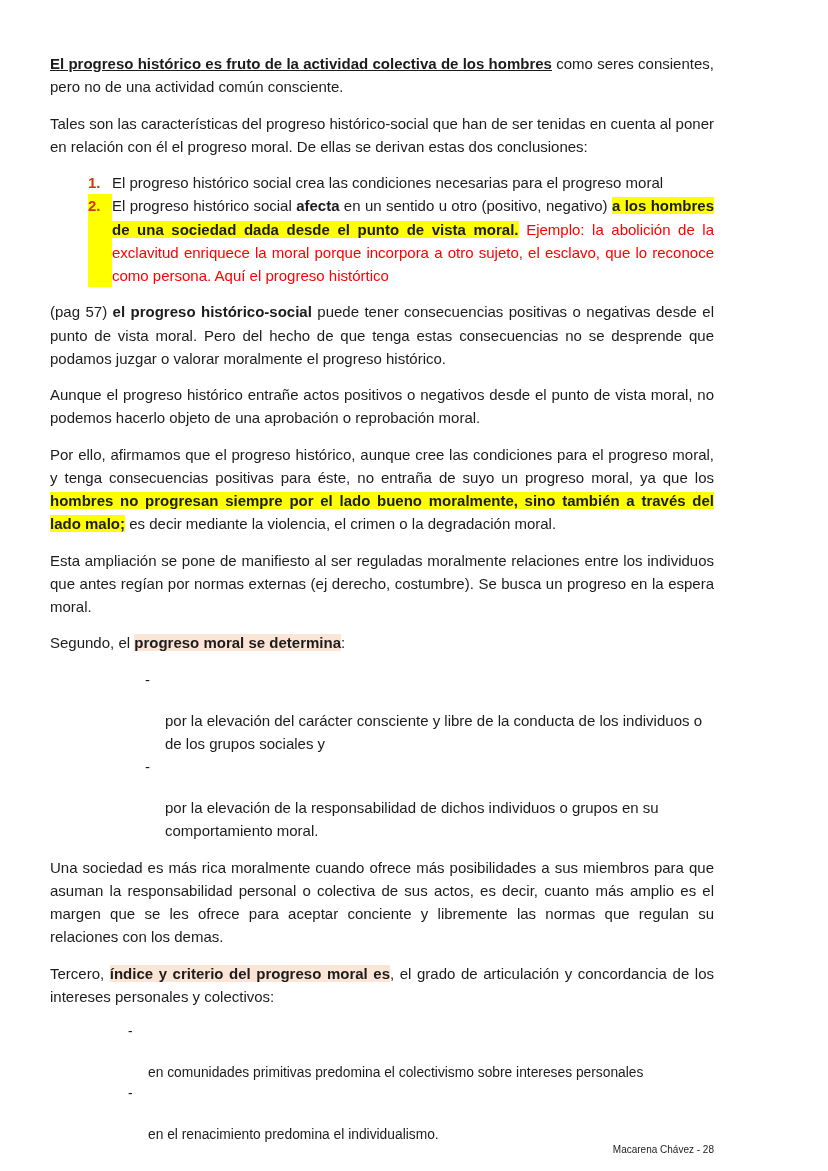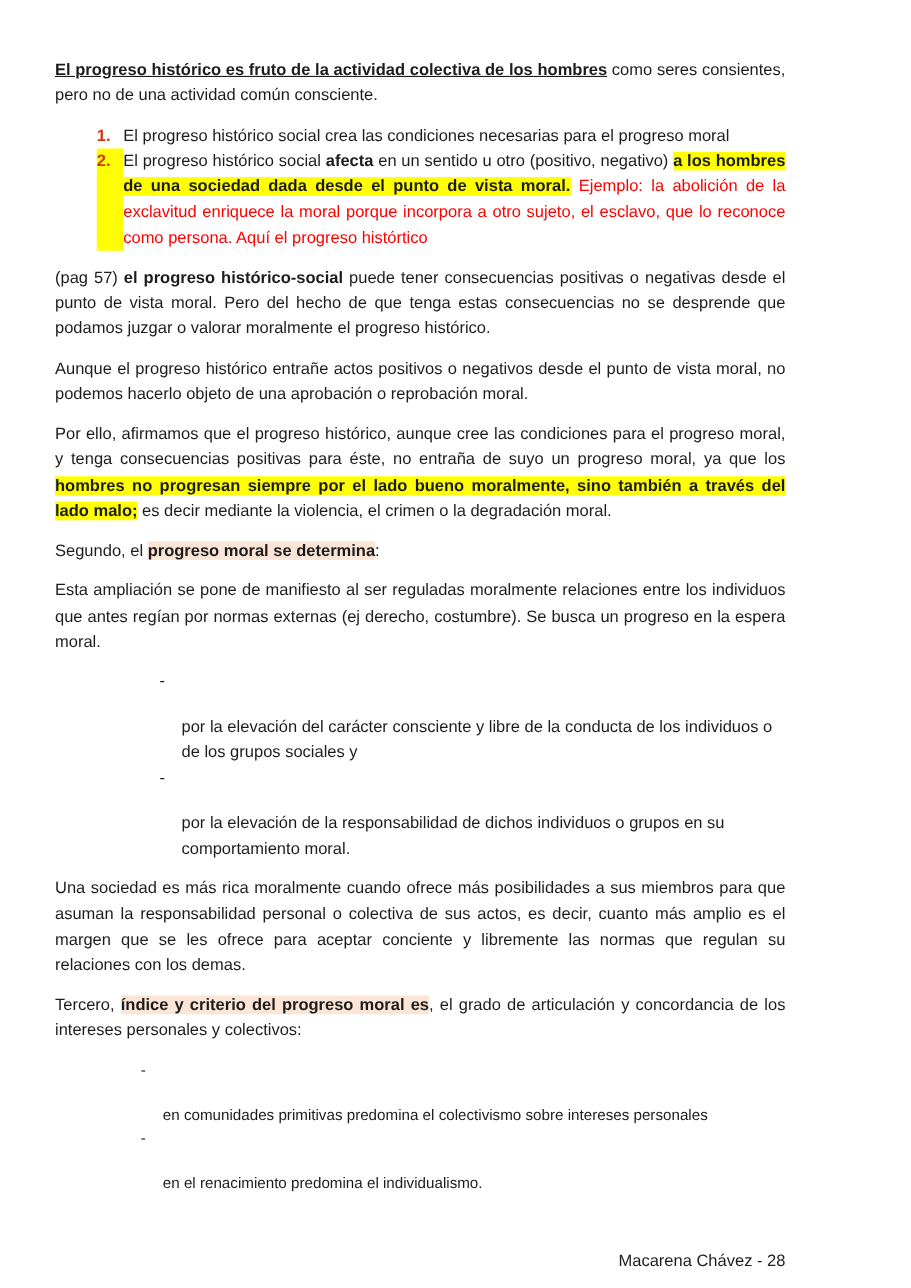--- a/index.html
+++ b/index.html
@@ -44,45 +44,46 @@
   .b { font-weight: bold; }
   .u { text-decoration: underline; }
   .hl-yellow { background-color: var(--highlight-yellow, #ffff00); }
   .hl-peach  { background-color: var(--highlight-peach, #fbe5d6); }
   .c-red { color: var(--example-red, #ff0000); }
   .marker.hl-yellow { background-color: var(--highlight-yellow, #ffff00); }
   .footer {
     position: absolute;
     right: 50px;
     bottom: 16px;
-    font-size: 15px;
+    font-size: 10px;
     color: #1c1c1c;
   }
 </style>
 </head>
 <body>
 
 <div class="page">
   <div id="doc-content">
       <p class="para"><span class="b u">El progreso histórico es fruto de la actividad colectiva de los hombres</span><span> como seres consientes, pero no de una actividad común consciente.</span></p>
+      <p class="para"><span>Tales son las características del progreso histórico-social que han de ser tenidas en cuenta al poner en relación con él el progreso moral. De ellas se derivan estas dos conclusiones:</span></p>
       <div class="olist">
         <div class="oli">
           <span class="marker">1.</span>
           <div class="itext"><span>El progreso histórico social crea las condiciones necesarias para el progreso moral</span></div>
         </div>
         <div class="oli">
           <span class="marker hl-yellow">2.</span>
           <div class="itext"><span>El progreso histórico social </span><span class="b">afecta</span><span> en un sentido u otro (positivo, negativo) </span><span class="b hl-yellow">a los hombres de una sociedad dada desde el punto de vista moral.</span><span> </span><span class="c-red">Ejemplo: la abolición de la exclavitud enriquece la moral porque incorpora a otro sujeto, el esclavo, que lo reconoce como persona. Aquí el progreso histórtico</span></div>
         </div>
       </div>
       <p class="para"><span>(pag 57) </span><span class="b">el progreso histórico-social</span><span> puede tener consecuencias positivas o negativas desde el punto de vista moral. Pero del hecho de que tenga estas consecuencias no se desprende que podamos juzgar o valorar moralmente el progreso histórico.</span></p>
       <p class="para"><span>Aunque el progreso histórico entrañe actos positivos o negativos desde el punto de vista moral, no podemos hacerlo objeto de una aprobación o reprobación moral.</span></p>
       <p class="para"><span>Por ello, afirmamos que el progreso histórico, aunque cree las condiciones para el progreso moral, y tenga consecuencias positivas para éste, no entraña de suyo un progreso moral, ya que los </span><span class="b hl-yellow">hombres no progresan siempre por el lado bueno moralmente, sino también a través del lado malo;</span><span> es decir mediante la violencia, el crimen o la degradación moral.</span></p>
+      <p class="para"><span>Esta ampliación se pone de manifiesto al ser reguladas moralmente relaciones entre los individuos que antes regían por normas externas (ej derecho, costumbre).  Se busca un progreso en la espera moral.</span></p>
       <p class="para"><span>Segundo, el </span><span class="b hl-peach">progreso moral se determina</span><span>:</span></p>
-      <p class="para"><span>Esta ampliación se pone de manifiesto al ser reguladas moralmente relaciones entre los individuos que antes regían por normas externas (ej derecho, costumbre).  Se busca un progreso en la espera moral.</span></p>
       <div class="dlist">
         <div class="dli">
           <span class="dash">-</span>
           <div class="itext"><span>por la elevación del carácter consciente y libre de la conducta de los individuos o de los grupos sociales y</span></div>
         </div>
         <div class="dli">
           <span class="dash">-</span>
           <div class="itext"><span>por la elevación de la responsabilidad de dichos individuos o grupos en su comportamiento moral.</span></div>
         </div>
       </div>

